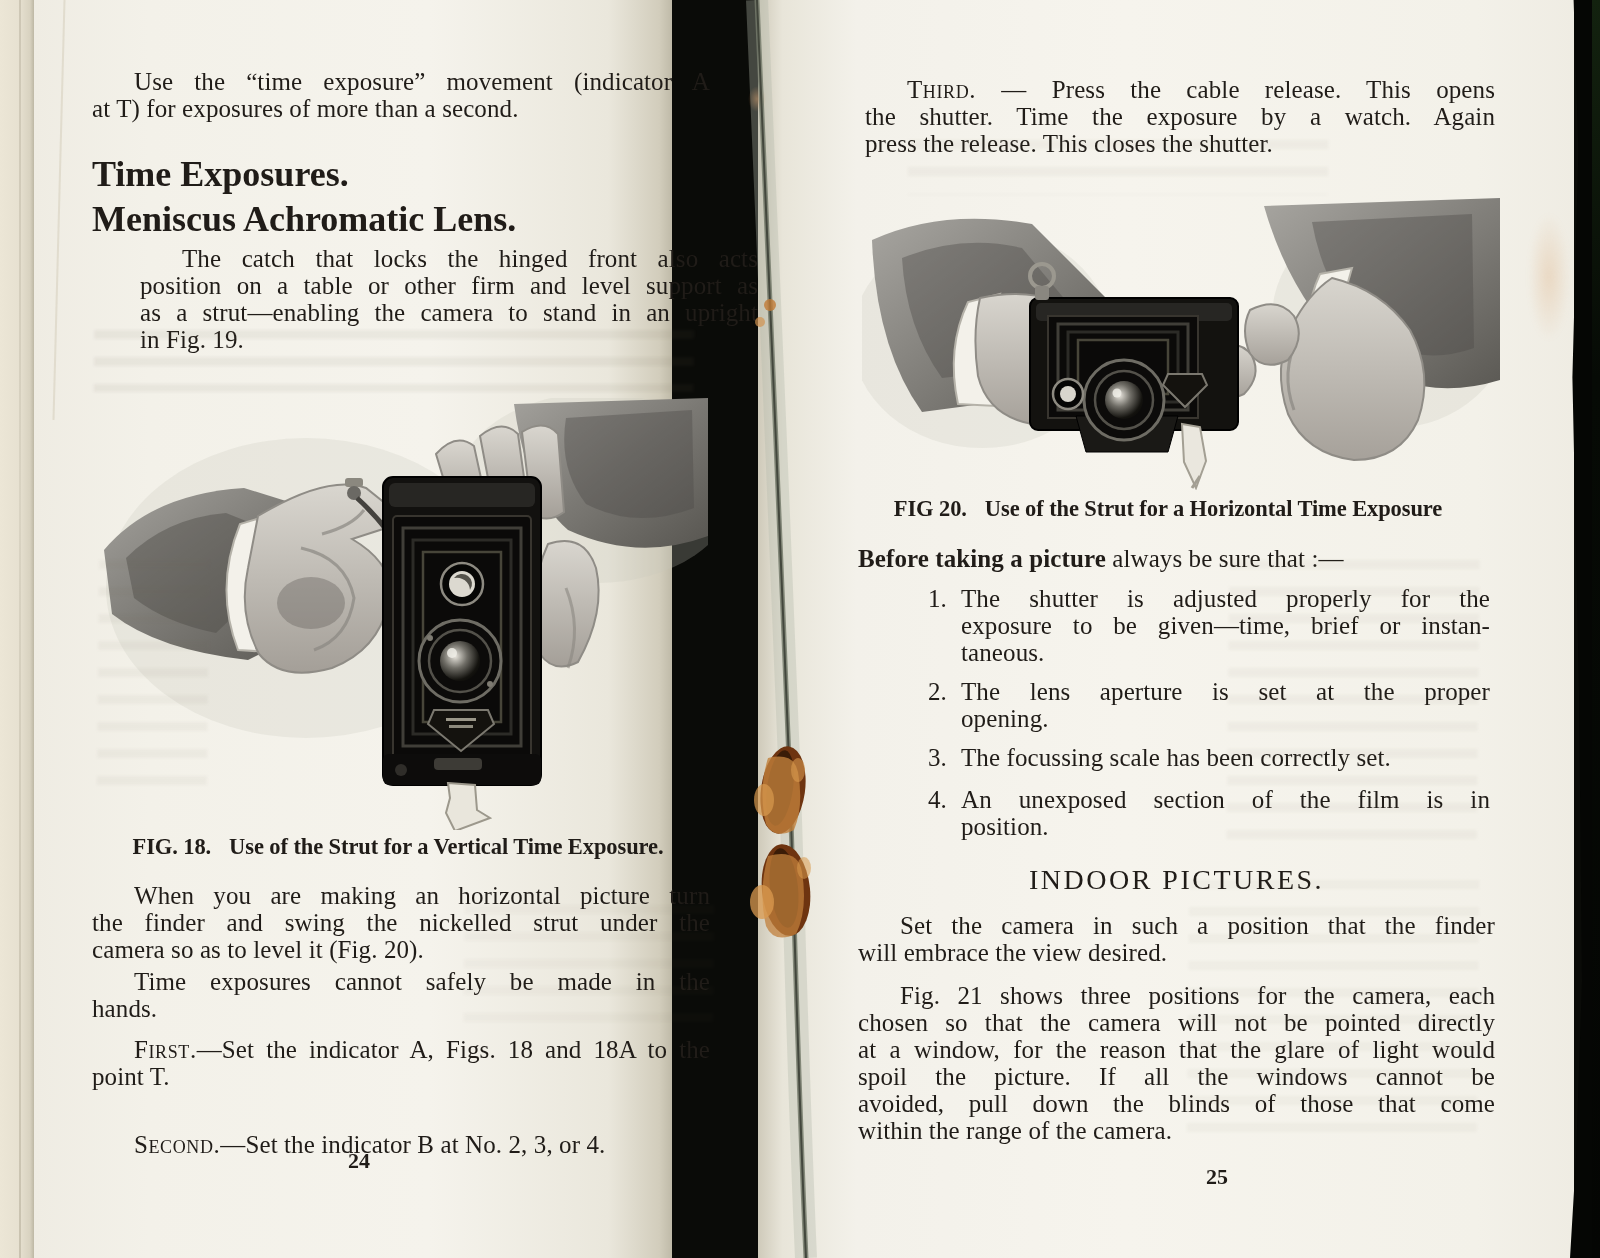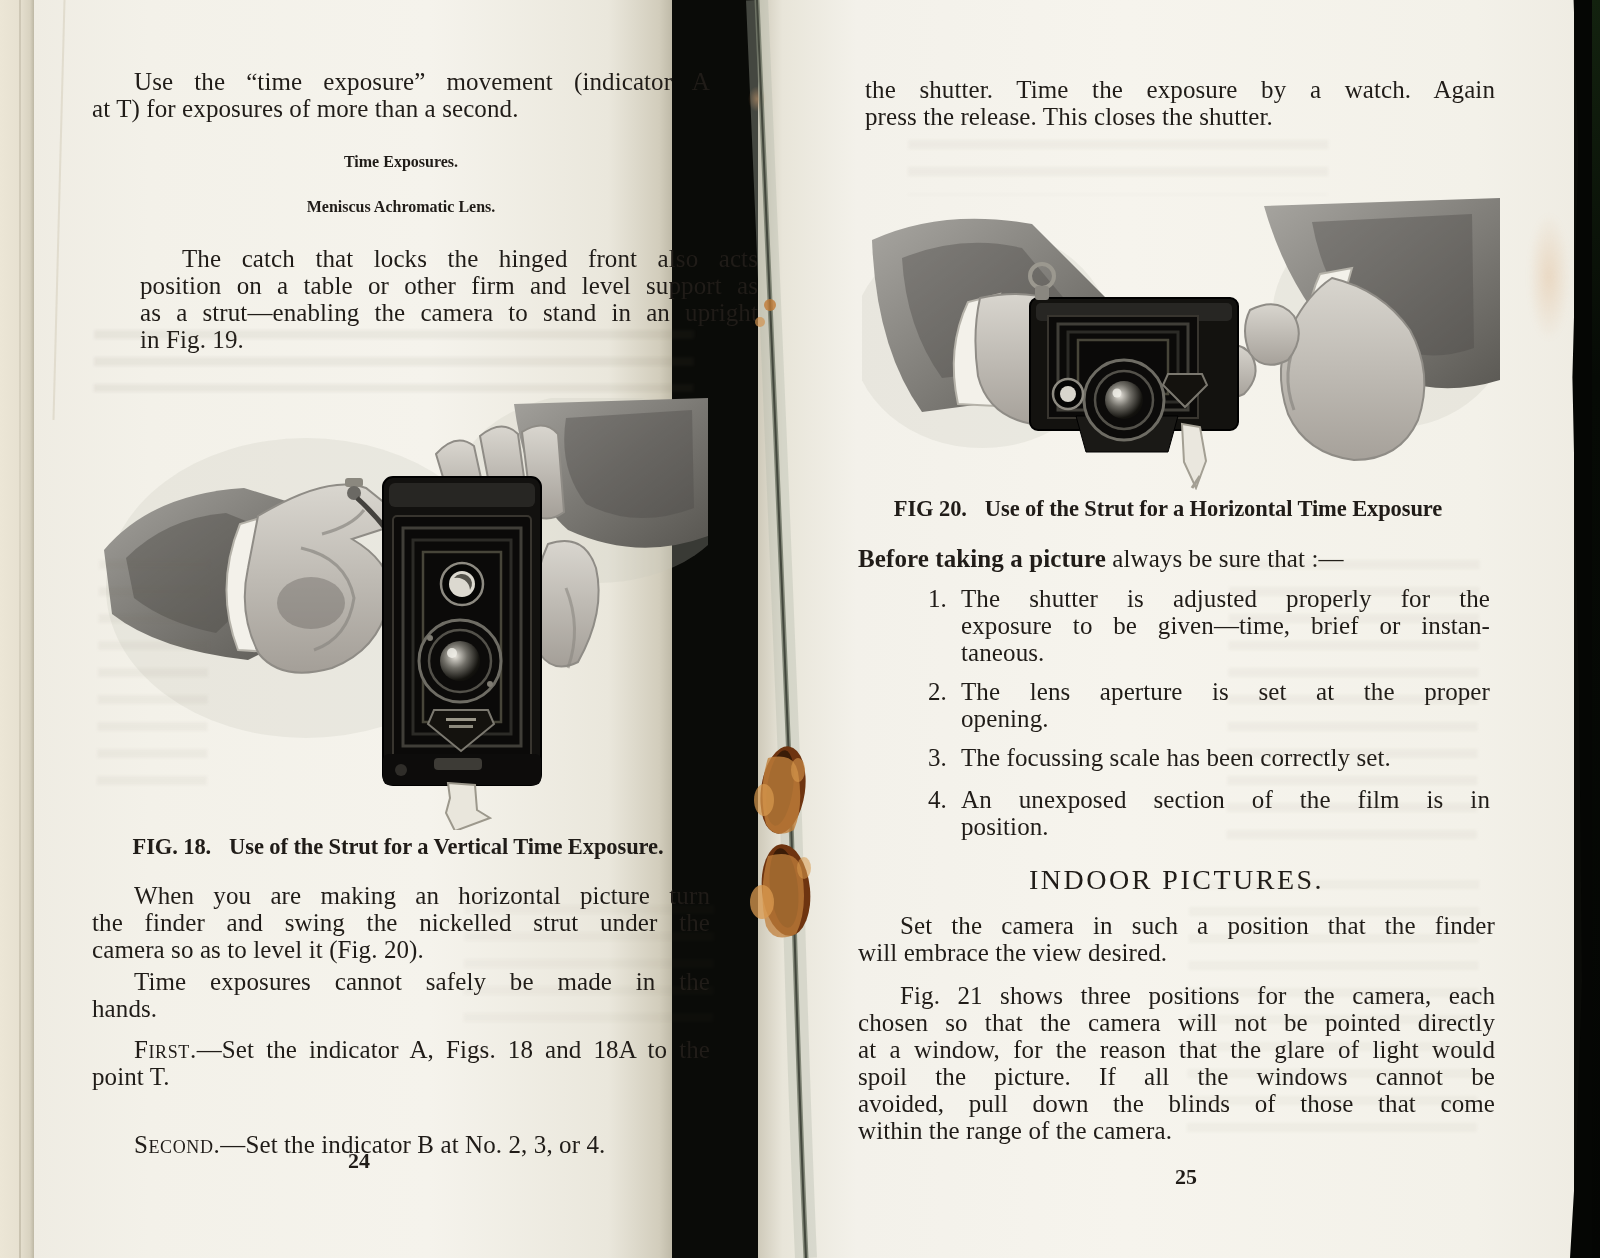--- a/index.html
+++ b/index.html
@@ -27,21 +27,21 @@
   .ghost{position:absolute;background:repeating-linear-gradient(to bottom,
       rgba(104,94,76,.10) 0 9px, rgba(104,94,76,0) 9px 27px);
       filter:blur(1.6px);transform:skewX(-.6deg);pointer-events:none;}
   
   .ln{position:relative;font-size:25px;line-height:27px;letter-spacing:.1px;}
   .j{text-align:justify;text-align-last:justify;}
   .ind{text-indent:42px;}
   .blk{position:absolute;}
   .sc{font-variant:small-caps;letter-spacing:.6px;}
   .bold{font-weight:bold;}
-  .h{position:absolute;text-align:center;font-weight:bold;font-size:16px;}
+  .h{position:absolute;font-weight:bold;font-size:36px;}
   .cap{position:absolute;text-align:center;font-weight:bold;font-size:22.5px;letter-spacing:-.1px;}
   .cap .cap-label{margin-right:18px;}
   .bigh{position:absolute;text-align:center;font-weight:400;font-size:28px;letter-spacing:2.5px;}
   .pageno{position:absolute;font-weight:bold;font-size:22px;text-align:center;width:60px;}
   
   .li{position:absolute;}
   .li .num{position:absolute;left:0;top:0;font-size:25px;line-height:27px;}
   .li .li-lines{margin-left:33px;}
   
   .fig{position:absolute;}
@@ -178,20 +178,21 @@
     <div class="pageno" style="left:295px;top:1148px;">24</div>
 
     <div class="ghost" style="left:60px;top:330px;width:600px;height:62px;opacity:.8;"></div>
     <div class="ghost" style="left:64px;top:560px;width:110px;height:230px;opacity:.55;"></div>
     <div class="ghost" style="left:430px;top:905px;width:250px;height:130px;opacity:.4;"></div>
   </div>
 
   <div class="page page-right">
 
     <div class="blk" style="left:107px;top:76px;width:630px;">
+      <div class="ln j ind"><span class="sc">Third.</span><span> — Press the cable release.  This opens</span></div>
       <div class="ln j">the shutter.  Time the exposure by a watch.  Again</div>
       <div class="ln">press the release.  This closes the shutter.</div>
     </div>
 
     <svg class="fig" style="left:104px;top:198px;width:638px;height:292px;" viewBox="0 0 638 292" role="img" aria-label="Halftone photograph: two hands holding a horizontal folding camera with the strut swung down">
       <defs>
         <linearGradient id="slv2" x1="0" y1="0" x2="1" y2="1">
           <stop offset="0" stop-color="#a7a5a0"></stop>
             <stop offset=".55" stop-color="#7e7c77"></stop>
             <stop offset="1" stop-color="#5b5954"></stop>
@@ -305,21 +306,21 @@
 
     <div class="blk" style="left:100px;top:982px;width:637px;">
       <div class="ln j ind">Fig. 21 shows three positions for the camera, each</div>
       <div class="ln j">chosen so that the camera will not be pointed directly</div>
       <div class="ln j">at a window, for the reason that the glare of light would</div>
       <div class="ln j">spoil the picture.  If all the windows cannot be</div>
       <div class="ln j">avoided, pull down the blinds of those that come</div>
       <div class="ln">within the range of the camera.</div>
     </div>
 
-    <div class="pageno" style="left:398px;top:1164px;">25</div>
+    <div class="pageno" style="left:410px;top:1164px;text-align:right;">25</div>
 
     <div class="ghost" style="left:470px;top:560px;width:250px;height:290px;opacity:.5;"></div>
     <div class="ghost" style="left:430px;top:880px;width:290px;height:260px;opacity:.45;"></div>
     <div class="ghost" style="left:150px;top:140px;width:420px;height:55px;opacity:.5;"></div>
   </div>
 
   <div class="smudge" style="left:1528px;top:212px;width:42px;height:130px;opacity:.28;background:radial-gradient(#d8a06a,#d8a06a00 70%);filter:blur(3px);"></div>
   <div class="smudge" style="left:748px;top:86px;width:18px;height:26px;opacity:.6;background:radial-gradient(#c8824a,#c8824a00 70%);"></div>
 
   <svg class="overlay" viewBox="0 0 1600 1258">

